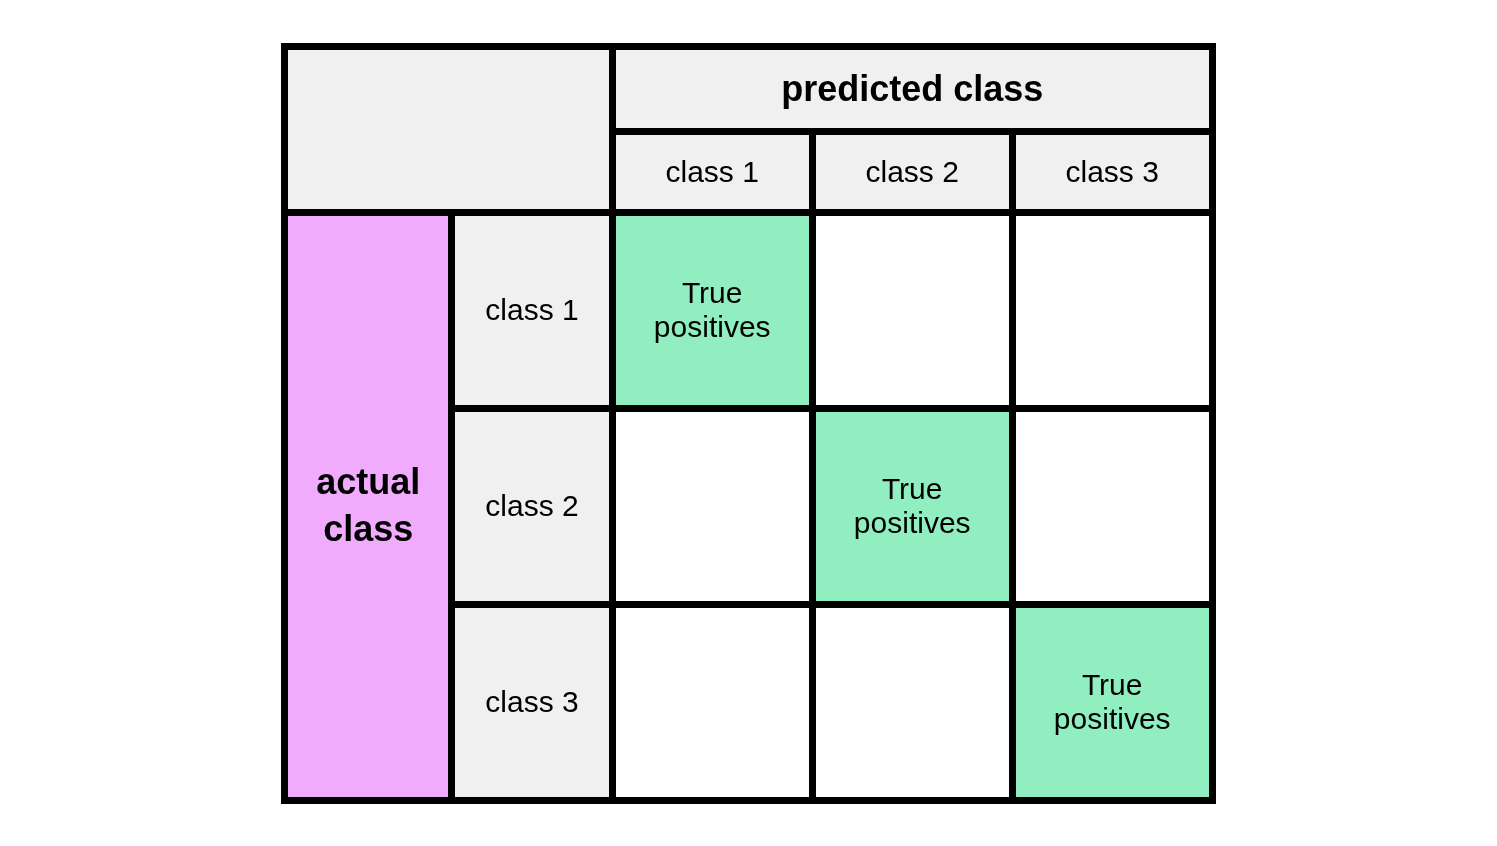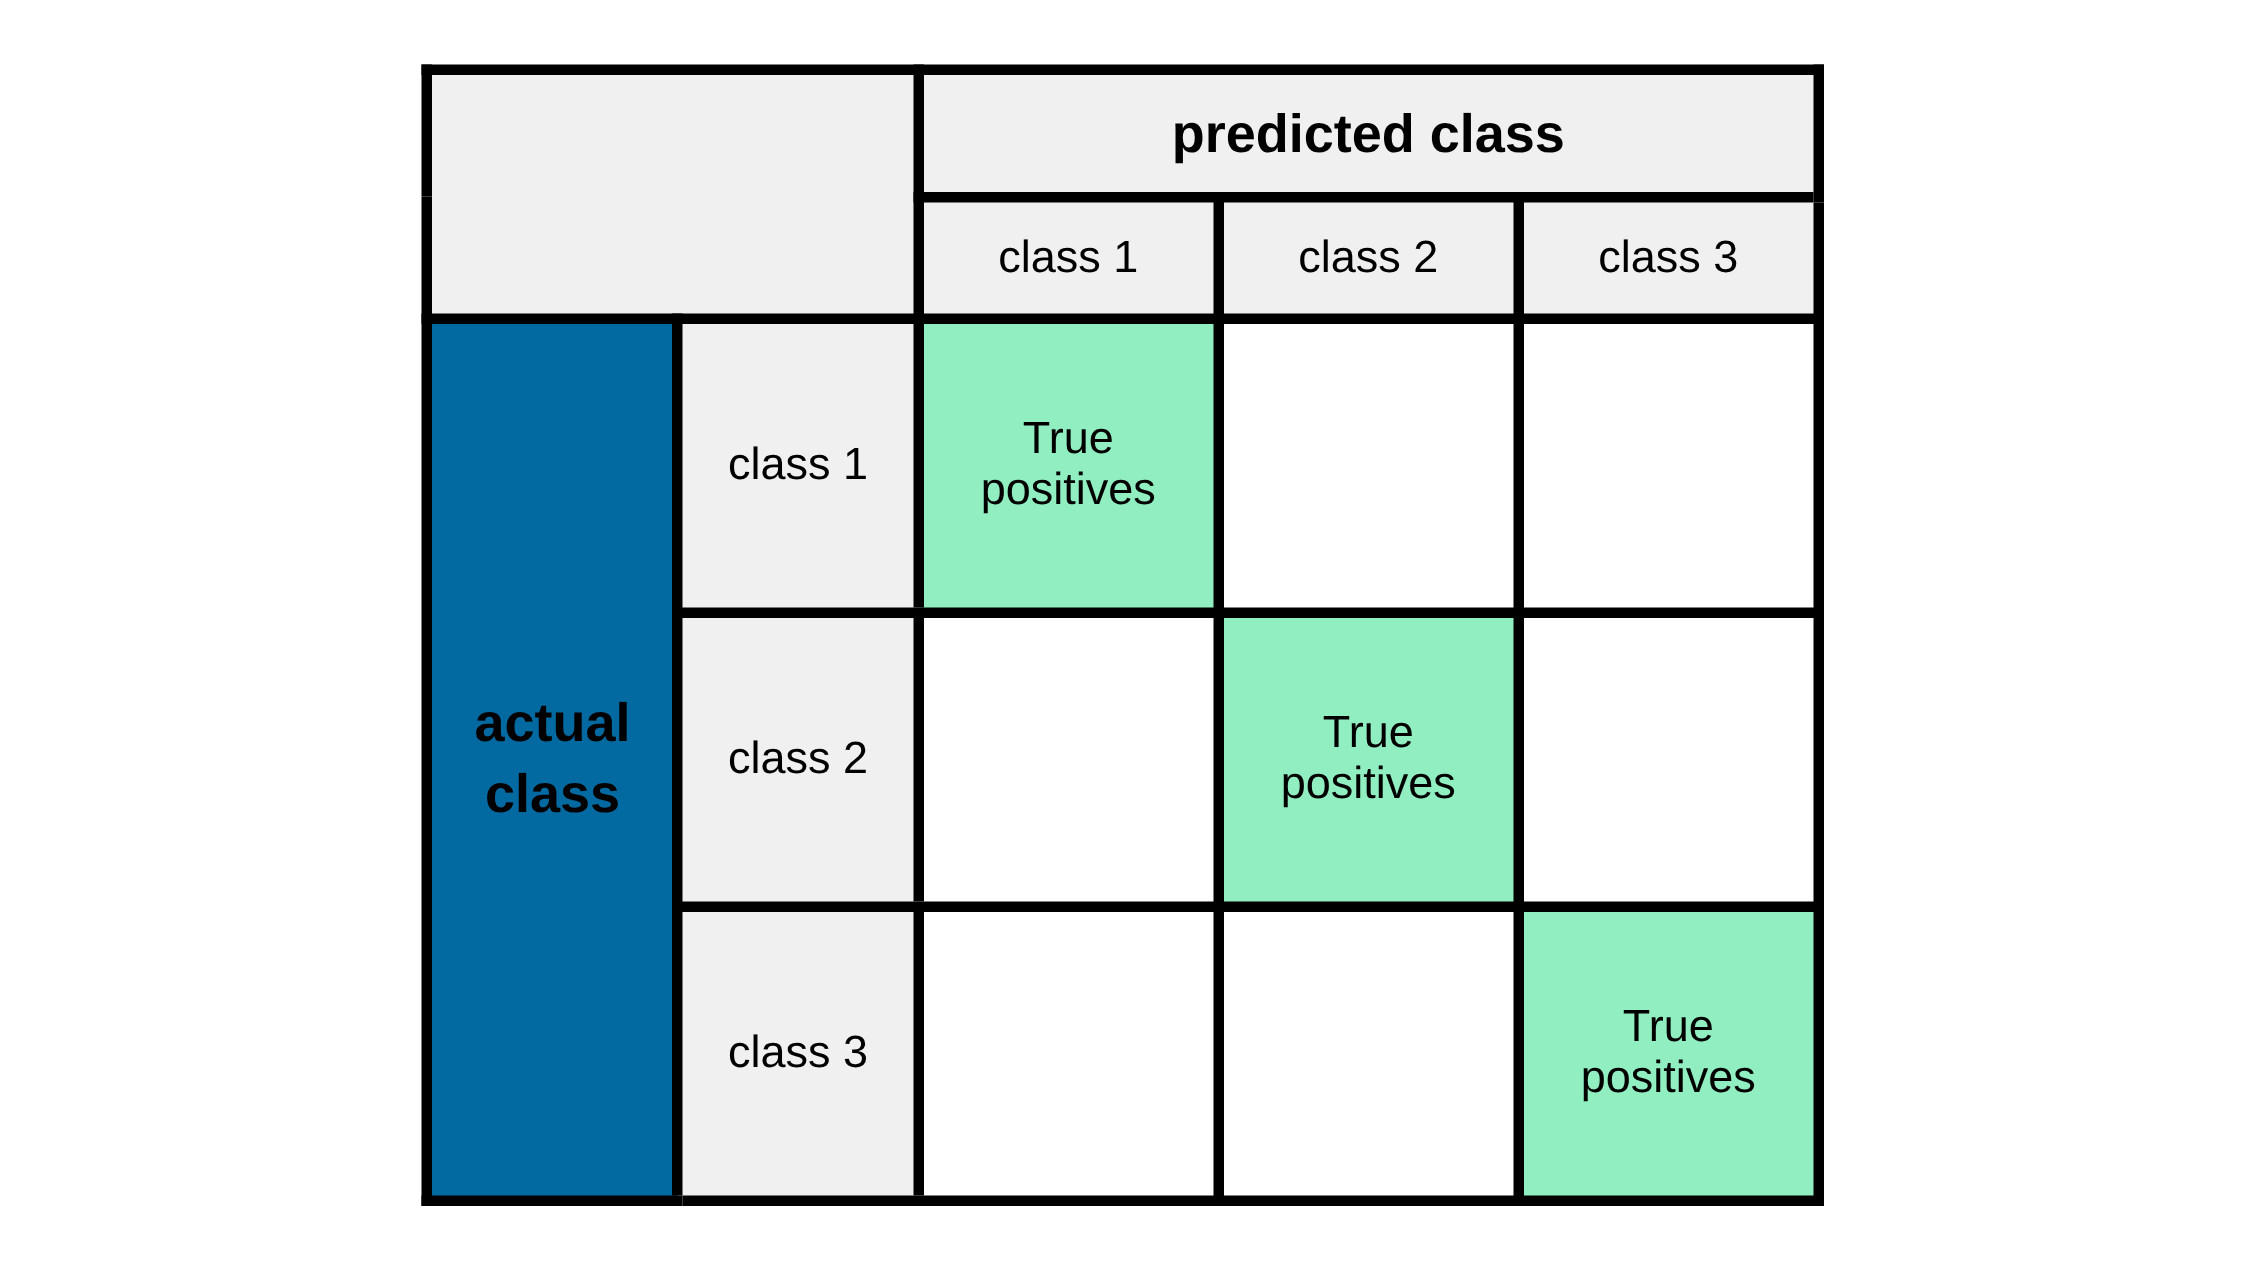--- a/index.html
+++ b/index.html
@@ -40,21 +40,21 @@
     }
 
     .header-col {
       background: #f0f0f0;
       font-size: 30px;
       padding: 20px 30px;
       white-space: nowrap;
     }
 
     .actual-class-cell {
-      background: #0369a1;
+      background: #f0abfc;
       font-size: 36px;
       font-weight: bold;
       vertical-align: middle;
       padding: 20px 28px;
       line-height: 1.3;
       border-right: 2px solid #888;
     }
 
     .row-label {
       background: #f0f0f0;

